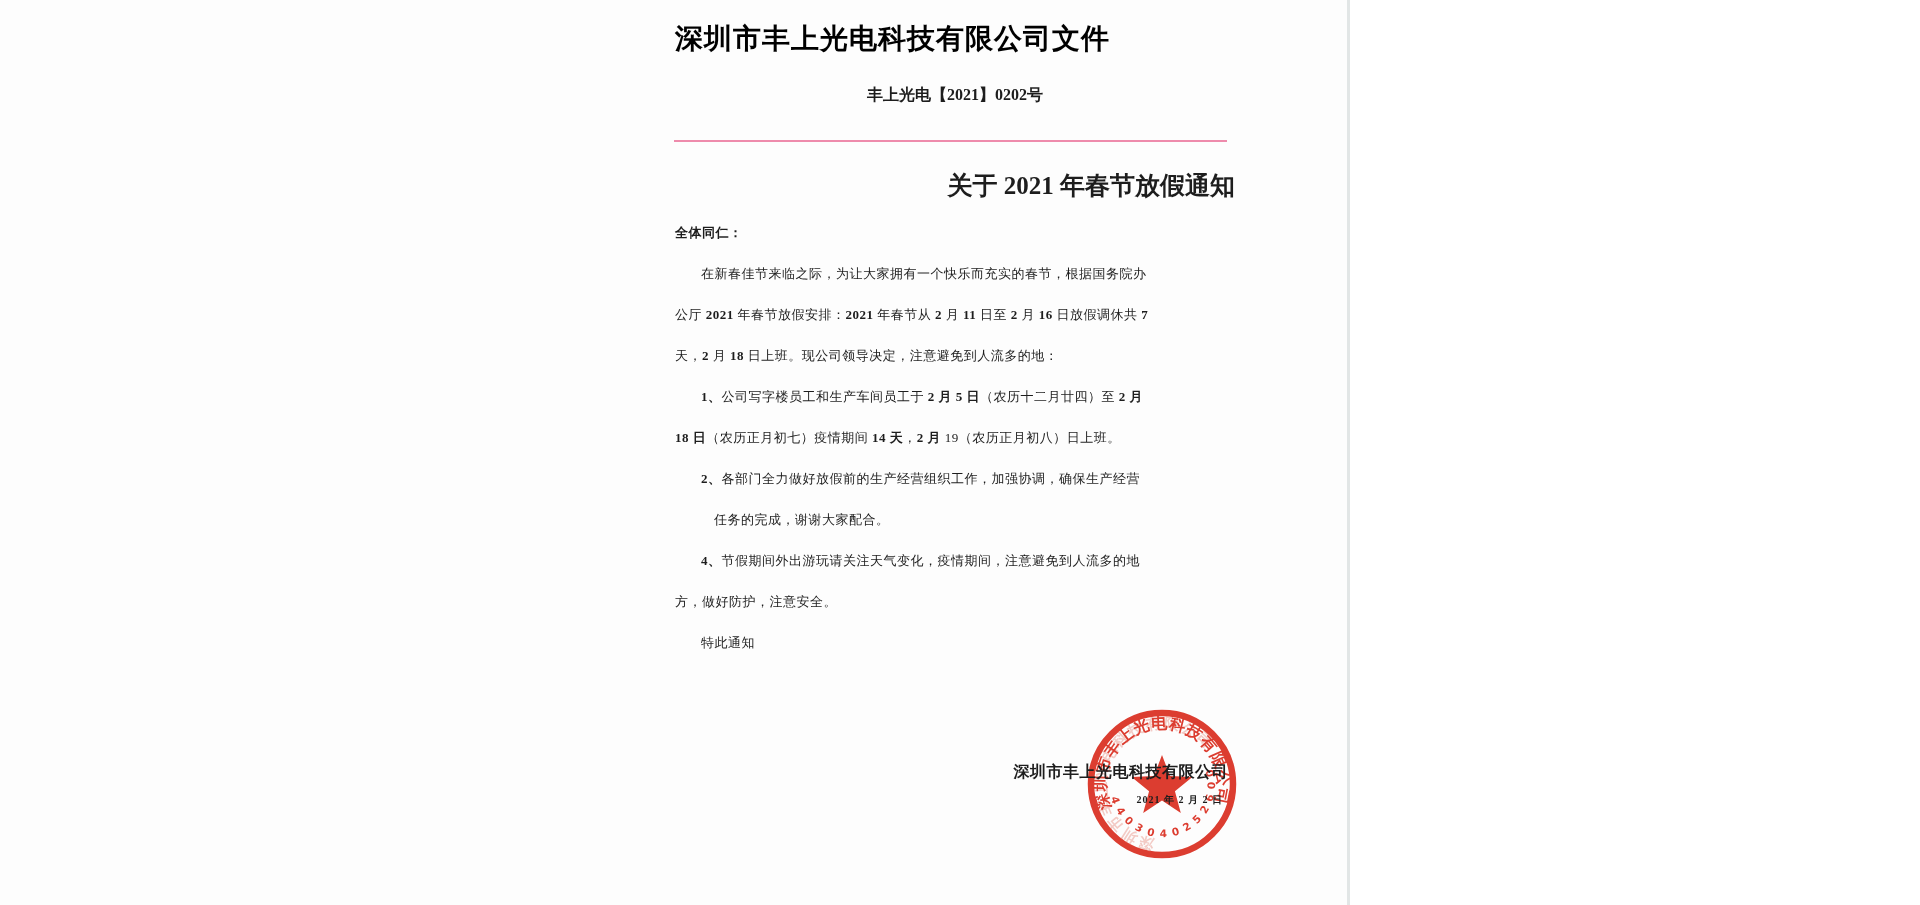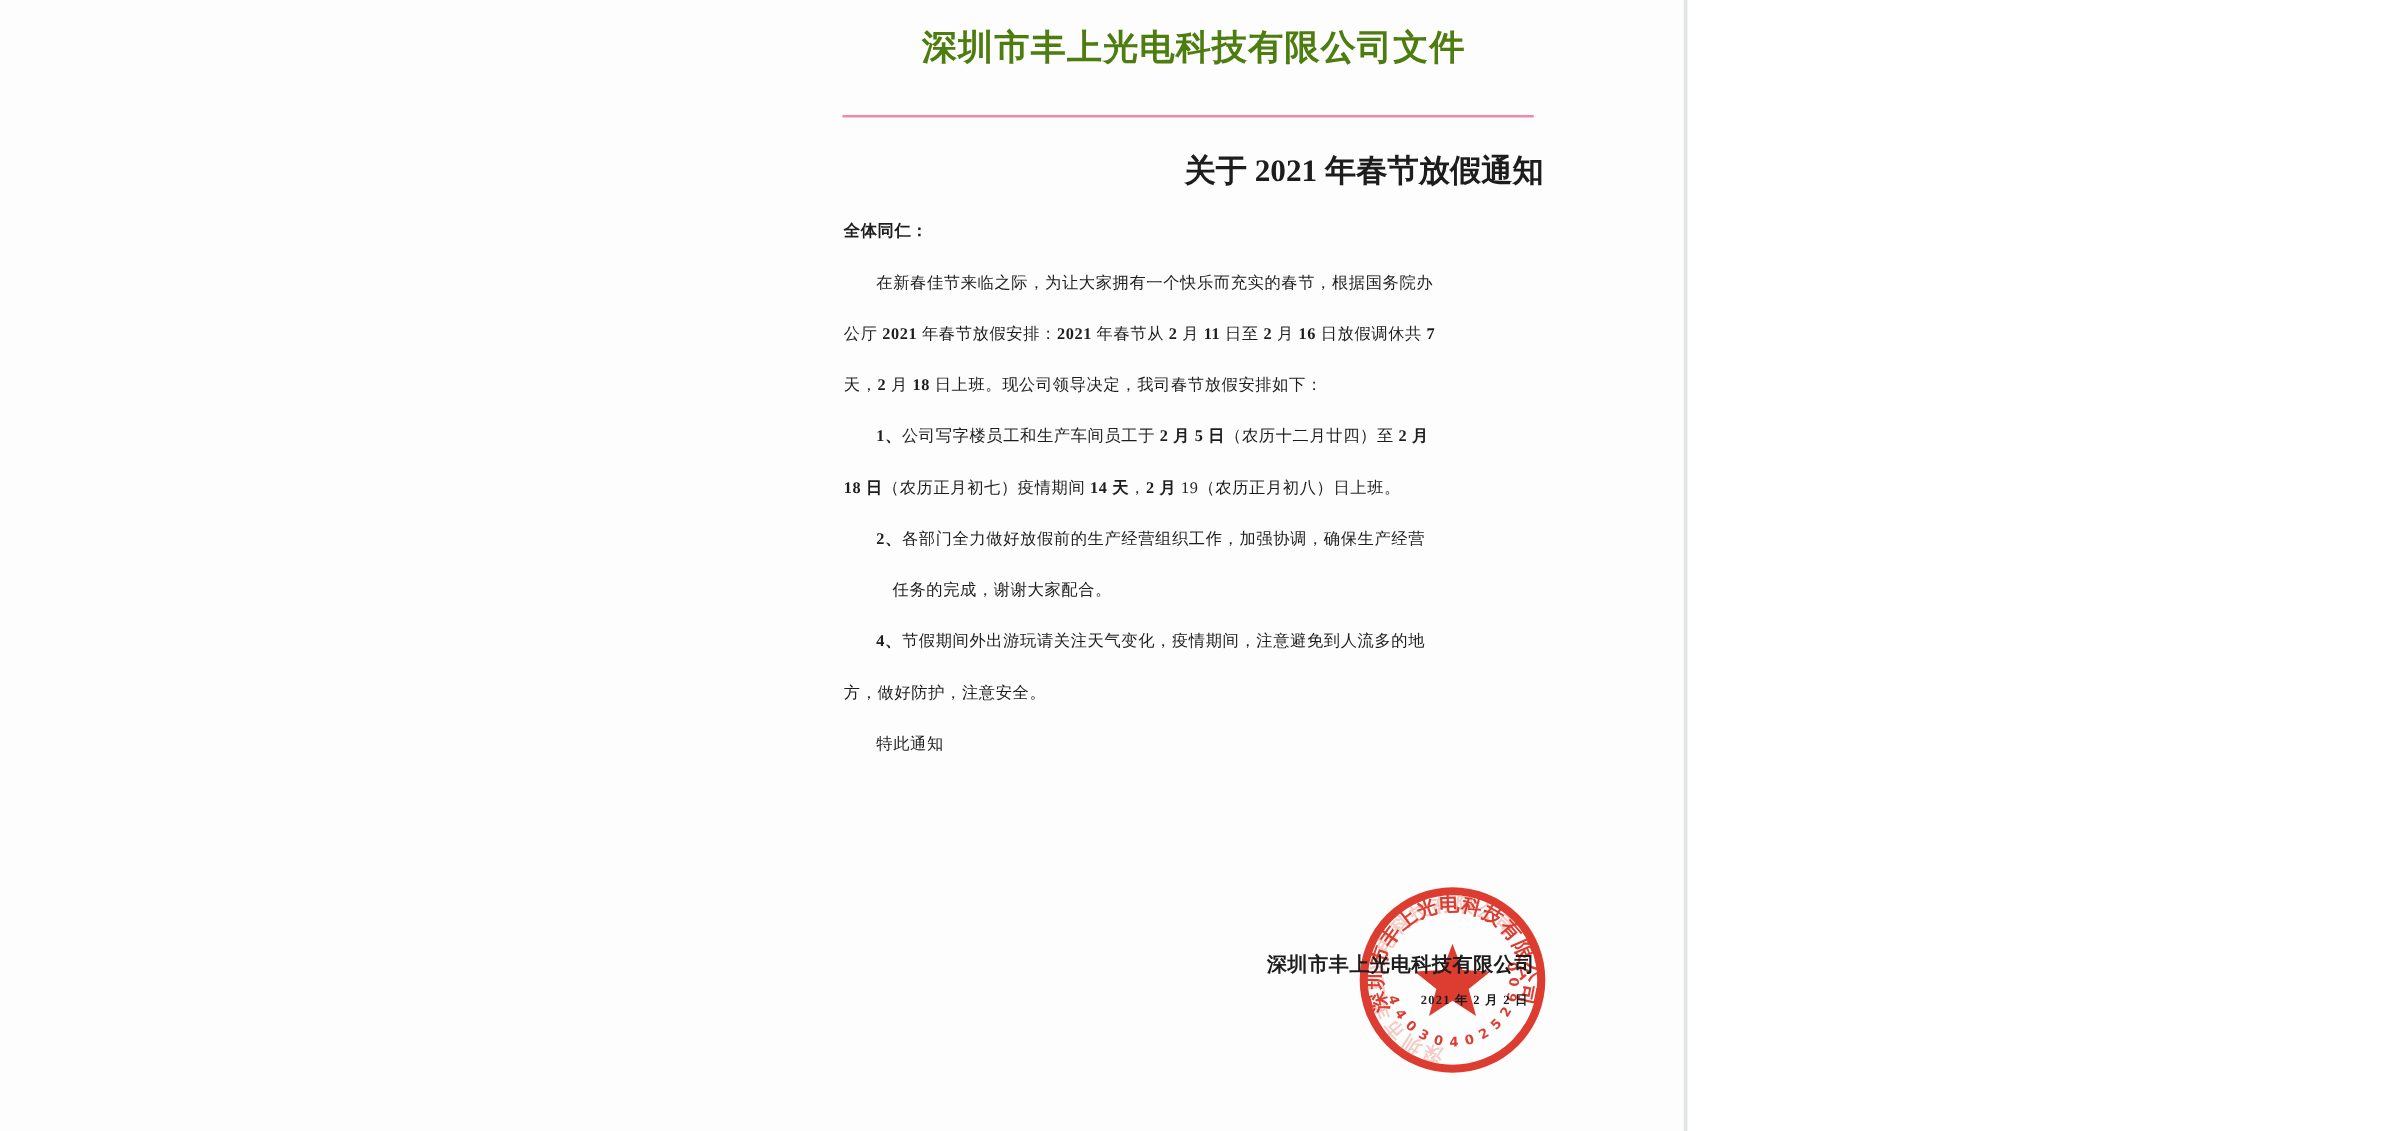--- a/index.html
+++ b/index.html
@@ -17,22 +17,22 @@
   }
   .page-divider{
     position:absolute;left:1347px;top:0;width:3px;height:905px;
     background:#e2e6e6;
   }
   .doc{
     position:absolute;left:675px;top:0;width:560px;height:905px;
   }
   .org-title{
     margin:22px 0 0 0;
-    text-align:center;
-    color:#4d7c0f;
+    text-align:left;
+    color:#000000;
     font-size:28px;font-weight:700;line-height:34px;
     letter-spacing:1px;
     white-space:nowrap;
   }
   .doc-number{
     margin-top:30px;
     text-align:center;
     font-size:16px;font-weight:700;line-height:18px;
     white-space:nowrap;
   }
@@ -88,29 +88,30 @@
 </style>
 </head>
 <body>
 
 <div class="canvas">
   <div class="page-area"></div>
   <div class="page-divider"></div>
 
   <div class="doc">
     <h1 class="org-title">深圳市丰上光电科技有限公司文件</h1>
+    <div class="doc-number">丰上光电【2021】0202号</div>
     <hr class="red-rule">
     <h2 class="notice-title">关于 2021 年春节放假通知</h2>
 
     <div class="body">
       <div class="salutation">全体同仁：</div>
       <div id="body-lines">
           <div class="line" style="padding-left: 2em;"><span>在新春佳节来临之际，为让大家拥有一个快乐而充实的春节，根据国务院办</span></div>
           <div class="line" style="padding-left: 0em;"><span>公厅 </span><span class="b">2021</span><span> 年春节放假安排：</span><span class="b">2021</span><span> 年春节从 </span><span class="b">2</span><span> 月 </span><span class="b">11</span><span> 日至 </span><span class="b">2</span><span> 月 </span><span class="b">16</span><span> 日放假调休共 </span><span class="b">7</span></div>
-          <div class="line" style="padding-left: 0em;"><span>天，</span><span class="b">2</span><span> 月 </span><span class="b">18</span><span> 日上班。现公司领导决定，我司春节放假安排如下：</span></div>
+          <div class="line" style="padding-left: 0em;"><span>天，</span><span class="b">2</span><span> 月 </span><span class="b">18</span><span> 日上班。现公司领导决定，注意避免到人流多的地：</span></div>
           <div class="line" style="padding-left: 2em;"><span class="b">1、</span><span>公司写字楼员工和生产车间员工于 </span><span class="b">2 月 5 日</span><span>（农历十二月廿四）至 </span><span class="b">2 月</span></div>
           <div class="line" style="padding-left: 0em;"><span class="b">18 日</span><span>（农历正月初七）疫情期间 </span><span class="b">14 天</span><span>，</span><span class="b">2 月 </span><span>19</span><span>（农历正月初八）日上班。</span></div>
           <div class="line" style="padding-left: 2em;"><span class="b">2、</span><span>各部门全力做好放假前的生产经营组织工作，加强协调，确保生产经营</span></div>
           <div class="line" style="padding-left: 3em;"><span>任务的完成，谢谢大家配合。</span></div>
           <div class="line" style="padding-left: 2em;"><span class="b">4、</span><span>节假期间外出游玩请关注天气变化，疫情期间，注意避免到人流多的地</span></div>
           <div class="line" style="padding-left: 0em;"><span>方，做好防护，注意安全。</span></div>
           <div class="line" style="padding-left: 2em;"><span>特此通知</span></div>
         </div>
     </div>
 

